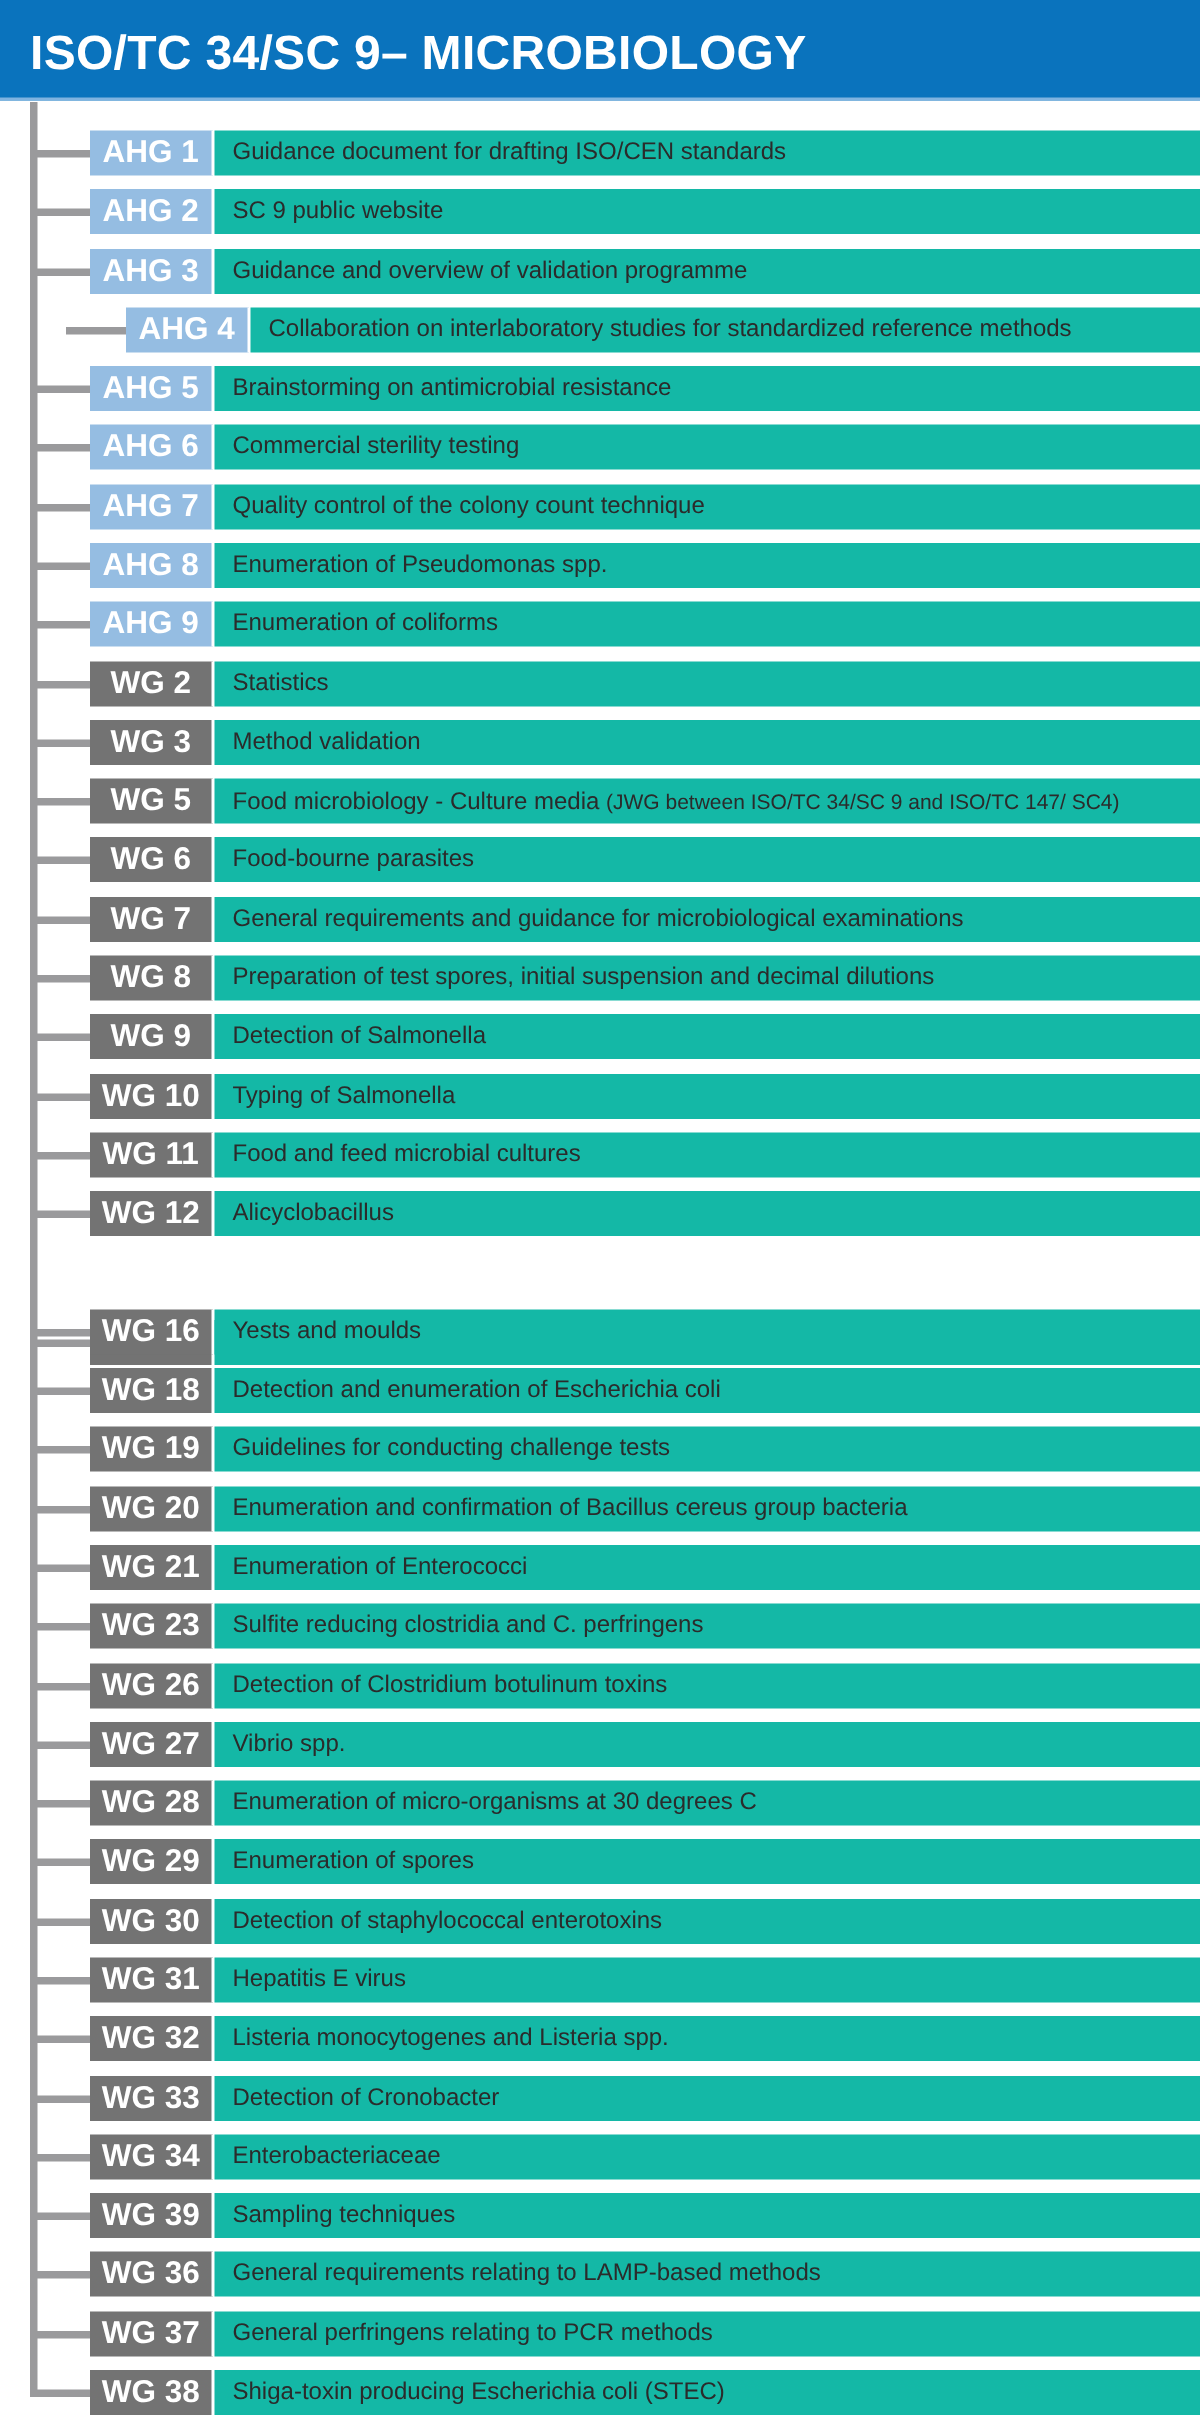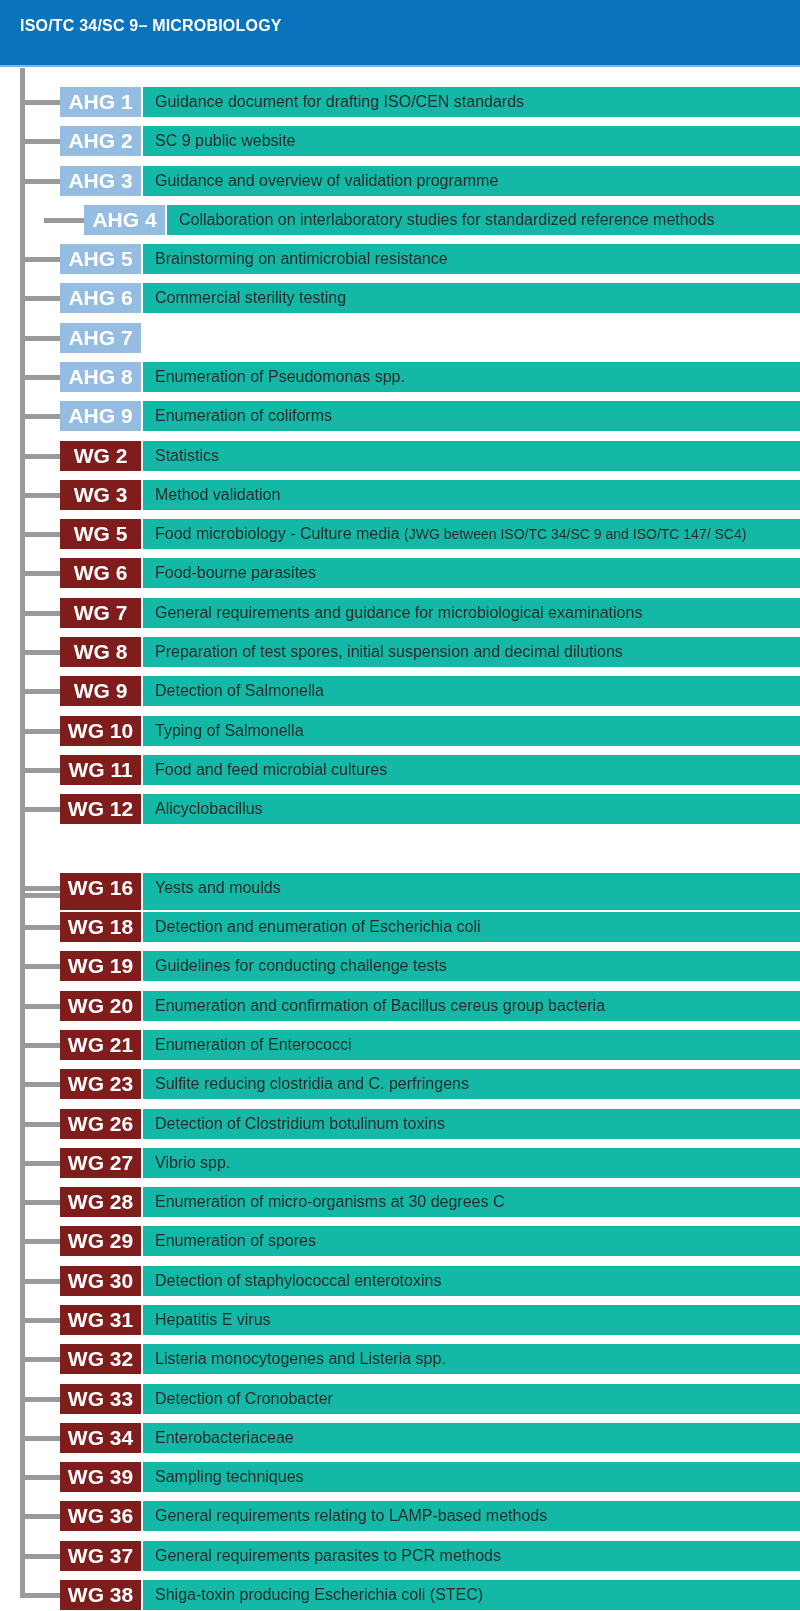--- a/index.html
+++ b/index.html
@@ -1,24 +1,24 @@
 <!DOCTYPE html>
 <html><head>
 <meta charset="utf-8">
 <style>
   html, body { margin:0; padding:0; background:#ffffff; }
   body { width:800px; height:1611px; position:relative; overflow:hidden; font-family:"Liberation Sans", "DejaVu Sans", sans-serif; }
   .header { position:absolute; left:0; top:0; width:800px; height:67px; background:#0a73bd; border-bottom:2px solid #7fb3e0; box-sizing:border-box; }
-  .header-title { position:absolute; left:20px; top:17px; color:#ffffff; font-weight:bold; font-size:16px; letter-spacing:0.2px; white-space:nowrap; }
+  .header-title { position:absolute; left:20px; top:17px; color:#ffffff; font-weight:bold; font-size:32px; letter-spacing:0.2px; white-space:nowrap; }
   .trunk { position:absolute; left:20px; top:68px; width:5px; background:#9a9a9c; }
   .row { position:absolute; left:0; width:800px; height:30px; }
   .branch { position:absolute; left:20px; top:13px; width:41px; height:5px; background:#9a9a9c; }
   .badge { position:absolute; left:60px; top:0; width:82px; height:30px; color:#ffffff; font-weight:bold; font-size:21px; line-height:30px; text-align:center; box-sizing:border-box; border-right:1px solid #ffffff; }
   .badge.ahg { background:#95bde2; }
-  .badge.wg { background:#7f1d1d; }
+  .badge.wg { background:#737373; }
   .label { position:absolute; left:143px; top:0; right:0; height:30px; background:#14b8a6; color:#2b2b2b; font-size:16px; line-height:30px; padding-left:12px; white-space:nowrap; overflow:hidden; }
   .note { font-size:14px; }
 </style>
 </head>
 <body>
 
 <div class="header">
   <div class="header-title">ISO/TC 34/SC 9– MICROBIOLOGY</div>
 </div>
 
@@ -50,20 +50,21 @@
       <div class="label"><span>Brainstorming on antimicrobial resistance</span></div>
     </div>
     <div class="row" style="top: 283.45px;">
       <div class="branch"></div>
       <div class="badge ahg">AHG 6</div>
       <div class="label"><span>Commercial sterility testing</span></div>
     </div>
     <div class="row" style="top: 322.74px;">
       <div class="branch"></div>
       <div class="badge ahg">AHG 7</div>
+      <div class="label"><span>Quality control of the colony count technique</span></div>
     </div>
     <div class="row" style="top: 362.03px;">
       <div class="branch"></div>
       <div class="badge ahg">AHG 8</div>
       <div class="label"><span>Enumeration of Pseudomonas spp.</span></div>
     </div>
     <div class="row" style="top: 401.32px;">
       <div class="branch"></div>
       <div class="badge ahg">AHG 9</div>
       <div class="label"><span>Enumeration of coliforms</span></div>
@@ -204,20 +205,20 @@
       <div class="label"><span>Sampling techniques</span></div>
     </div>
     <div class="row" style="top: 1501.44px;">
       <div class="branch"></div>
       <div class="badge wg">WG 36</div>
       <div class="label"><span>General requirements relating to LAMP-based methods</span></div>
     </div>
     <div class="row" style="top: 1540.73px;">
       <div class="branch"></div>
       <div class="badge wg">WG 37</div>
-      <div class="label"><span>General requirements parasites to PCR methods</span></div>
+      <div class="label"><span>General perfringens relating to PCR methods</span></div>
     </div>
     <div class="row" style="top: 1580.02px;">
       <div class="branch"></div>
       <div class="badge wg">WG 38</div>
       <div class="label"><span>Shiga-toxin producing Escherichia coli (STEC)</span></div>
     </div>
   </div>
 
 </body></html>

